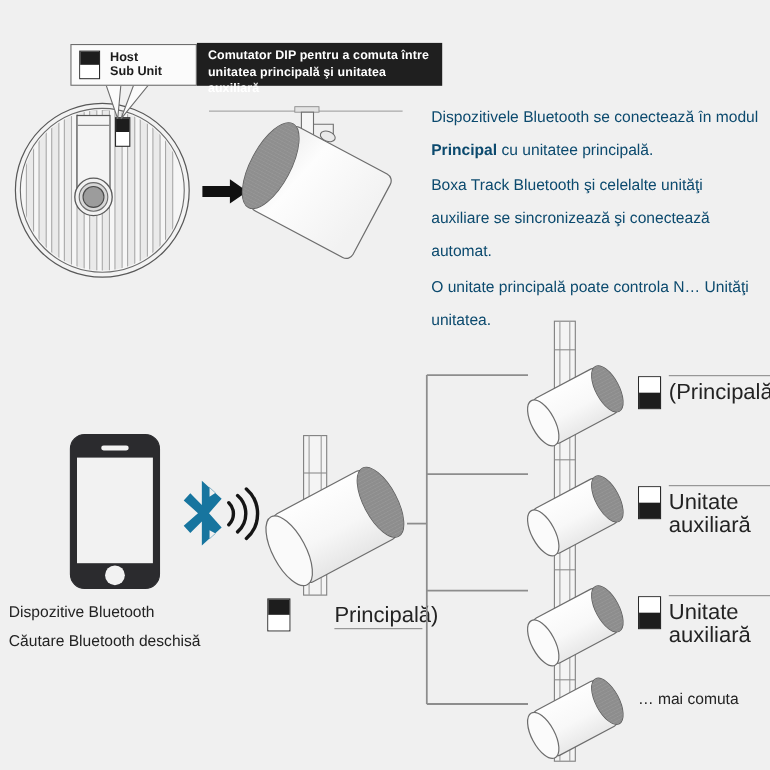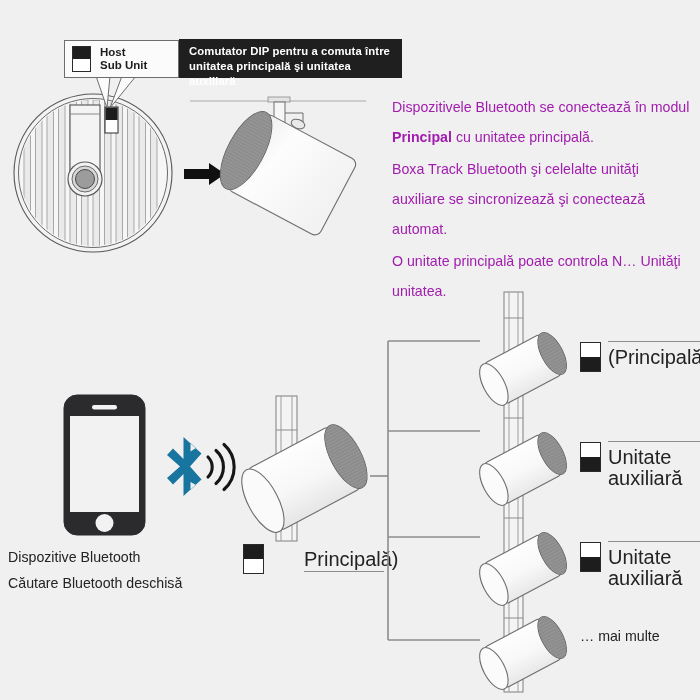--- a/index.html
+++ b/index.html
@@ -40,21 +40,21 @@
     letter-spacing:.1px;
     z-index:6;
   }
 
   
   .ptr{z-index:5;}
 
   
   .textblock{
     left:392px;top:92px;width:300px;
-    font-size:14.2px;line-height:30px;color:#a21caf;
+    font-size:14.2px;line-height:30px;color:#0c4a6e;
   }
   .textblock p{margin:0 0 2px 0;}
   .textblock b{font-weight:bold;}
 
   
   .cap{font-size:14.2px;line-height:26px;color:#232323;}
 
   .cap-left{left:8px;top:544px;width:250px;text-align:left;}
 
   
@@ -357,15 +357,15 @@
       <div class="half sw-white"></div>
       <div class="half sw-black"></div>
     </div>
     <div class="txtwrap">
       <div class="rule" style="width:95px;top:0px;"></div>
       <div class="txt">Unitate</div>
       <div class="txt" style="padding-top:0;">auxiliară</div>
     </div>
   </div>
 
-  <div class="abs lbl-more">… mai multe</div>
+  <div class="abs lbl-more">… mai comuta</div>
 
 </div>
 
 </body></html>

